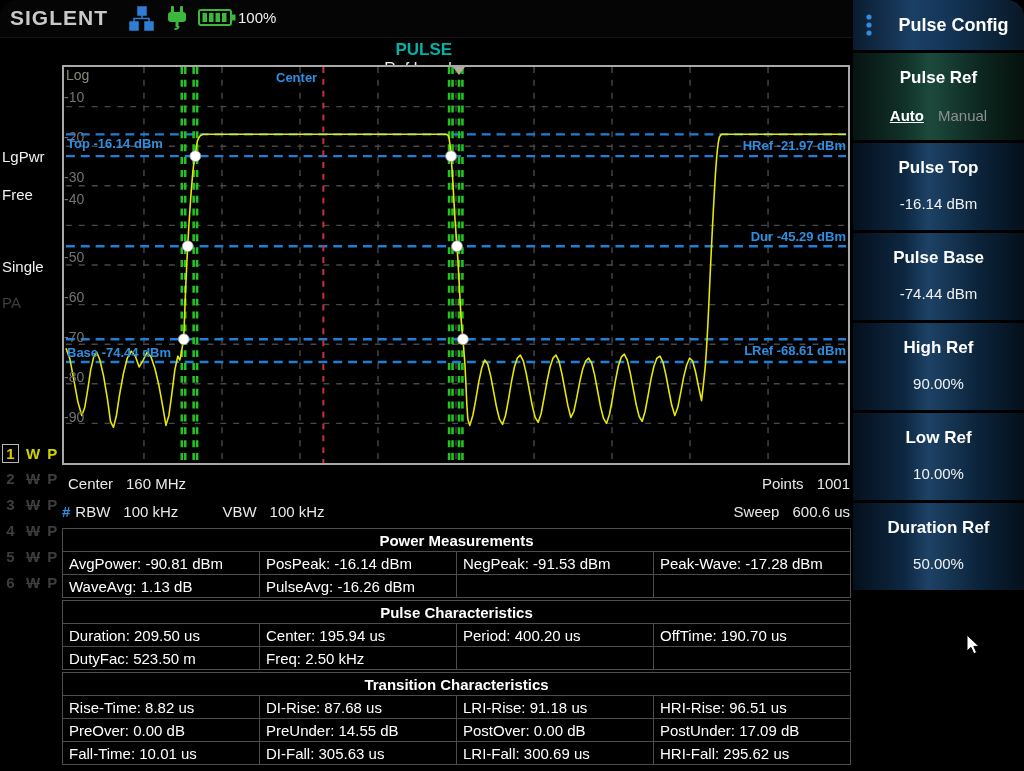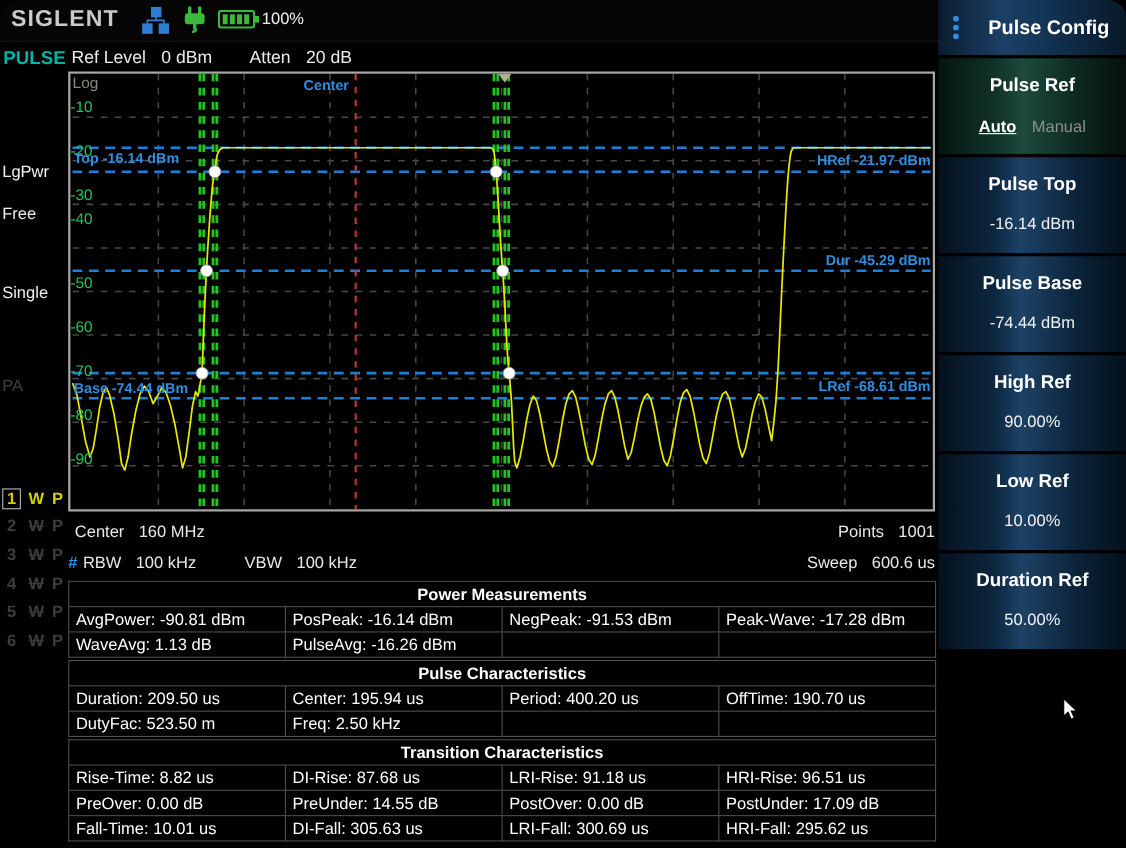--- a/index.html
+++ b/index.html
@@ -4,39 +4,39 @@
 <style>
   html,body{margin:0;padding:0;background:#000;}
   #stage{position:relative;width:1024px;height:771px;background:#000;overflow:hidden;
          font-family:"Liberation Sans",sans-serif;color:#e8e8e8;border-radius:17px;}
   .abs{position:absolute;}
   
   #topbar{left:0;top:0;width:1024px;height:37px;background:#050505;border-bottom:1px solid #151515;}
   #logo{left:10px;top:6px;font-size:21px;font-weight:bold;letter-spacing:1px;color:#c9c9c9;}
   #batt-pct{left:238px;top:9px;font-size:15px;color:#f0f0f0;}
   
-  #measbar{left:0;top:40px;width:850px;height:25px;display:flex;align-items:center;font-size:16px;}
+  #measbar{left:0;top:40px;width:850px;height:25px;display:flex;align-items:center;font-size:16px;flex-direction:column;}
   #mode-label{width:62px;padding-left:3px;color:#00b3a6;font-weight:bold;font-size:17px;}
   .mb{margin-right:14px;color:#ececec;}
   .mb.gap{margin-right:34px;}
   
   .leftlbl{left:2px;font-size:15px;color:#f0f0f0;text-align:right;}
-  .leftlbl.dim{color:#3f3f3f;margin-top:48px;}
+  .leftlbl.dim{color:#3f3f3f;}
   .trace-row{left:2px;height:22px;display:flex;align-items:center;font-size:15px;font-weight:bold;gap:7px;}
   .trace-row .num{display:inline-block;min-width:13px;text-align:center;padding:0 1px;}
   .trace-row.active .num{border:1px solid #b9b9b9;color:#ddc900;}
   .trace-row.active .w,.trace-row.active .p{color:#cfd400;}
   .trace-row.inactive{color:#3d3d3d;}
   .trace-row.inactive .num{border:1px solid transparent;}
   .trace-row.inactive .w{text-decoration:line-through;}
   
   #chart{left:62px;top:65px;width:788px;height:400px;border:2px solid #a8a8a8;box-sizing:border-box;background:#000;}
   #chart svg{display:block;}
   .chart-lbl{position:absolute;font-size:13px;font-weight:bold;color:#2e8fe0;white-space:nowrap;}
-  .ytick{position:absolute;left:0;font-size:14px;color:#22c55e;}
+  .ytick{position:absolute;left:0;font-size:14px;color:#737373;}
   #log-label{left:66px;top:67px;font-size:14px;color:#8a8a78;position:absolute;}
   
   .footer-row{left:62px;width:788px;height:24px;display:flex;justify-content:space-between;align-items:center;font-size:15px;}
   .fgroup{display:flex;gap:13px;align-items:center;}
   .hash{color:#2e8fe0;font-weight:bold;margin-right:-8px;}
   
   #tables-region{left:62px;top:528px;width:789px;}
   table.meas-table{border-collapse:collapse;width:100%;table-layout:fixed;margin-bottom:2px;padding-left:16px;}
   table.meas-table td{border:1px solid #4d4d4d;color:#fff;font-size:15px;height:22px;
                       padding:0 6px;white-space:nowrap;overflow:hidden;}

